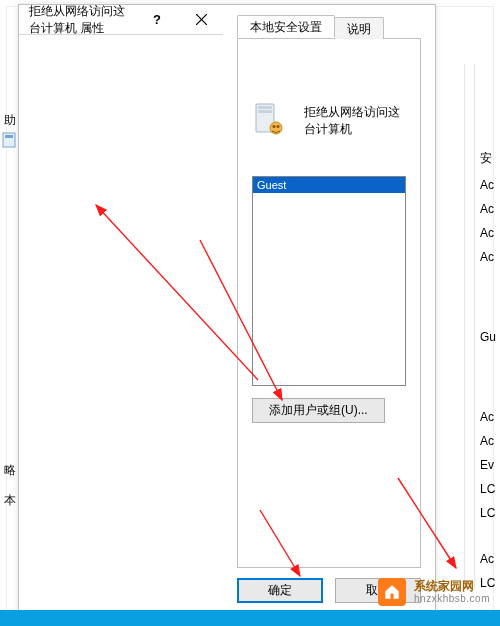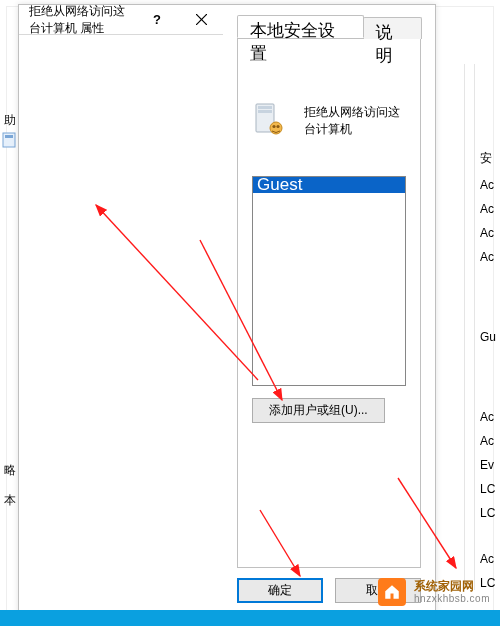--- a/index.html
+++ b/index.html
@@ -98,21 +98,21 @@
   }
   .tab {
     padding: 3px 12px 2px 12px;
     border: 1px solid #c0c0c0;
     border-bottom: none;
     background: #fff;
     margin-right: -1px;
     border-top-left-radius: 2px;
     border-top-right-radius: 2px;
     position: relative;
-    font-size: 17px;
+    font-size: 12px;
     color: #000;
     top: 1px;
   }
   .tab.active {
     background: #fff;
     top: 0;
     z-index: 2;
     border-bottom: 1px solid #fff;
   }
   .tab:not(.active) {
@@ -146,21 +146,21 @@
   .listbox {
     border: 1px solid #868686;
     height: 210px;
     margin-top: 22px;
     background: #fff;
     overflow: hidden;
   }
   .listbox .item {
     height: 16px;
     padding: 0 4px;
-    font-size: 17px;
+    font-size: 11px;
     line-height: 16px;
     color: #fff;
     background: #0a64c8;
   }
   .btn-row {
     display: flex;
     gap: 24px;
     margin-top: 12px;
   }
   .btn {

